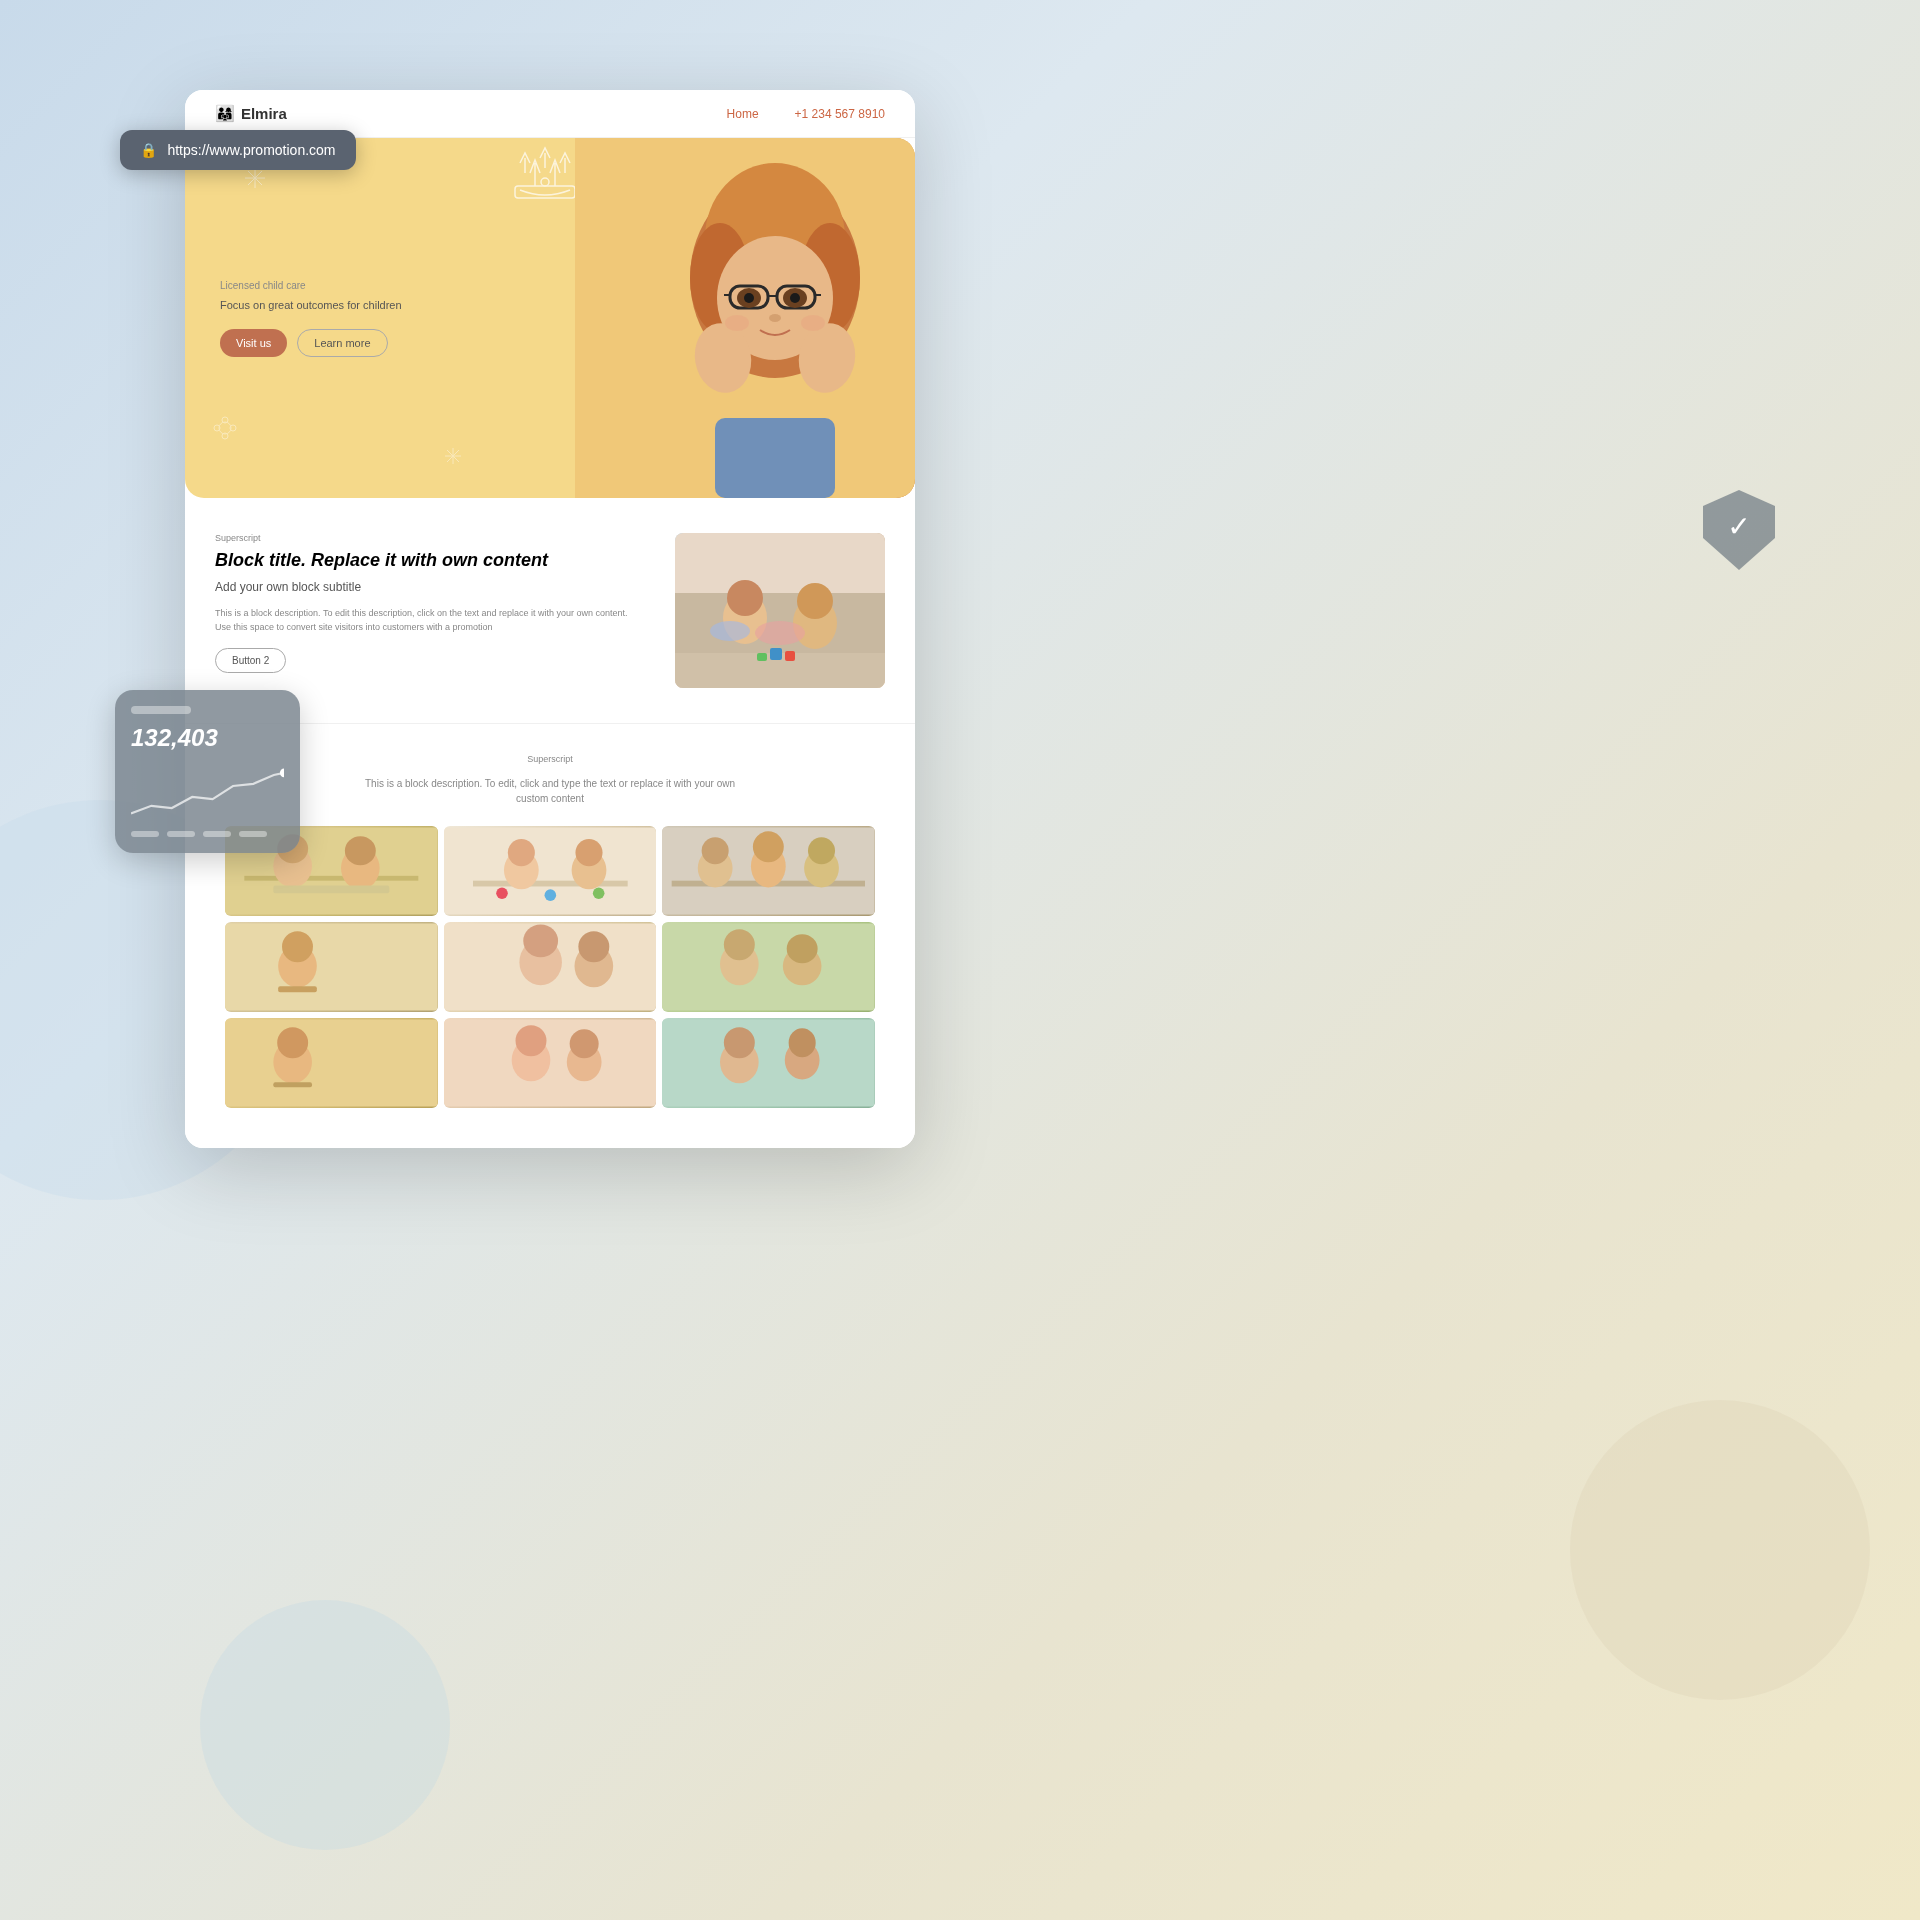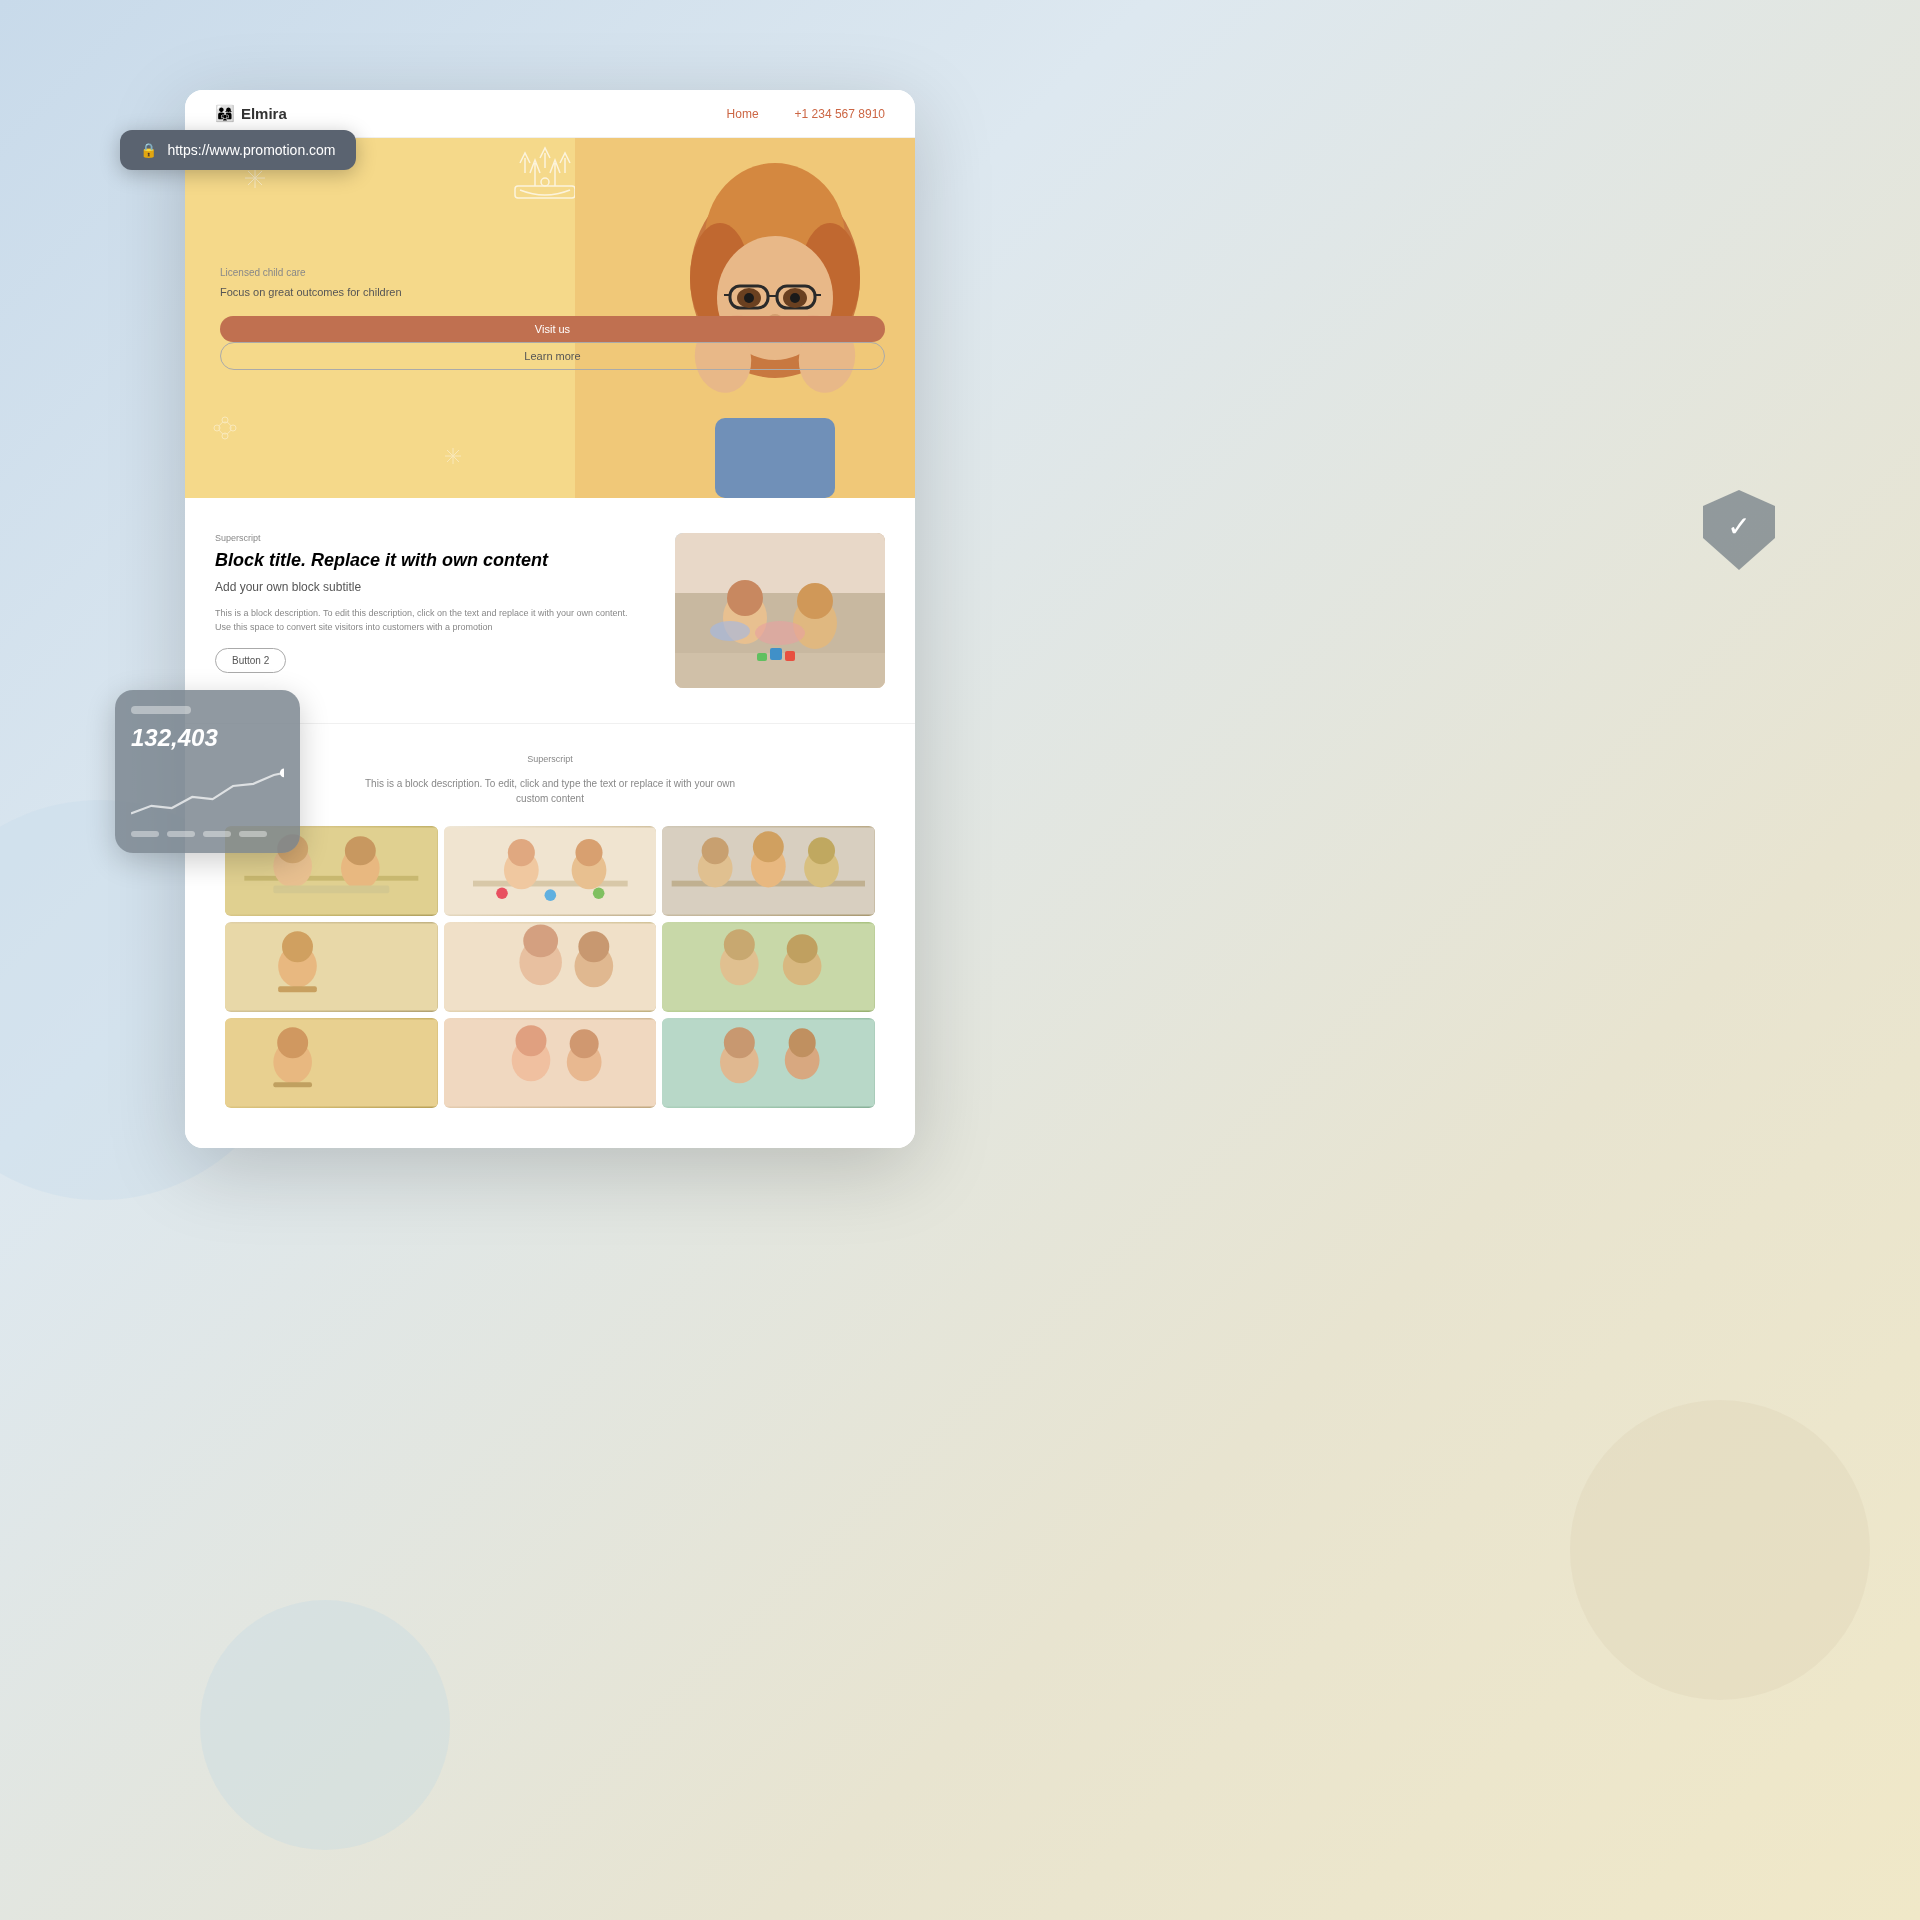--- a/index.html
+++ b/index.html
@@ -178,20 +178,21 @@
     }
 
     
     .hero-section {
       background: #f5d98a;
       height: 360px;
       position: relative;
       overflow: hidden;
       display: flex;
       align-items: center;
+      border-radius: 19px;
     }
     .hero-content {
       padding: 30px 30px 30px 35px;
       z-index: 2;
       flex: 1;
     }
     .hero-superscript {
       font-size: 10px;
       color: #888;
       margin-bottom: 8px;
@@ -203,21 +204,21 @@
       line-height: 1.2;
       margin-bottom: 8px;
     }
     .hero-subtitle {
       font-size: 11px;
       color: #555;
       margin-bottom: 18px;
     }
     .hero-buttons {
       display: flex;
-      flex-direction: column;
+      gap: 10px;
     }
     .btn-visit {
       background: #c07050;
       color: #fff;
       border: none;
       border-radius: 20px;
       padding: 7px 16px;
       font-size: 11px;
       cursor: pointer;
     }

